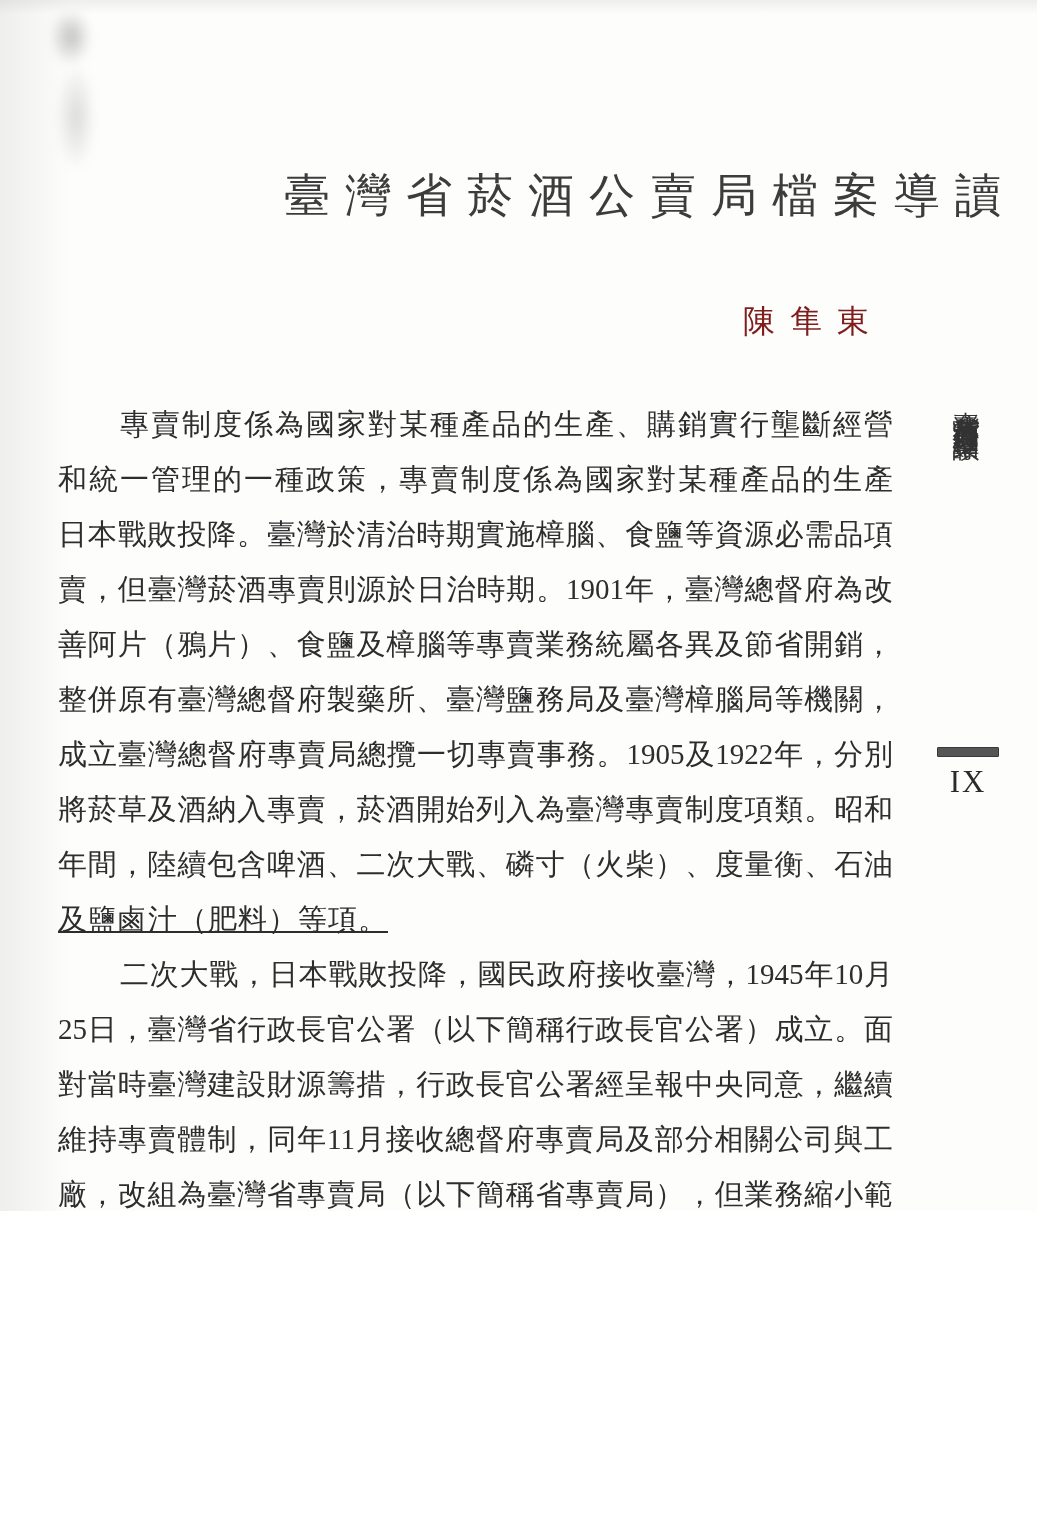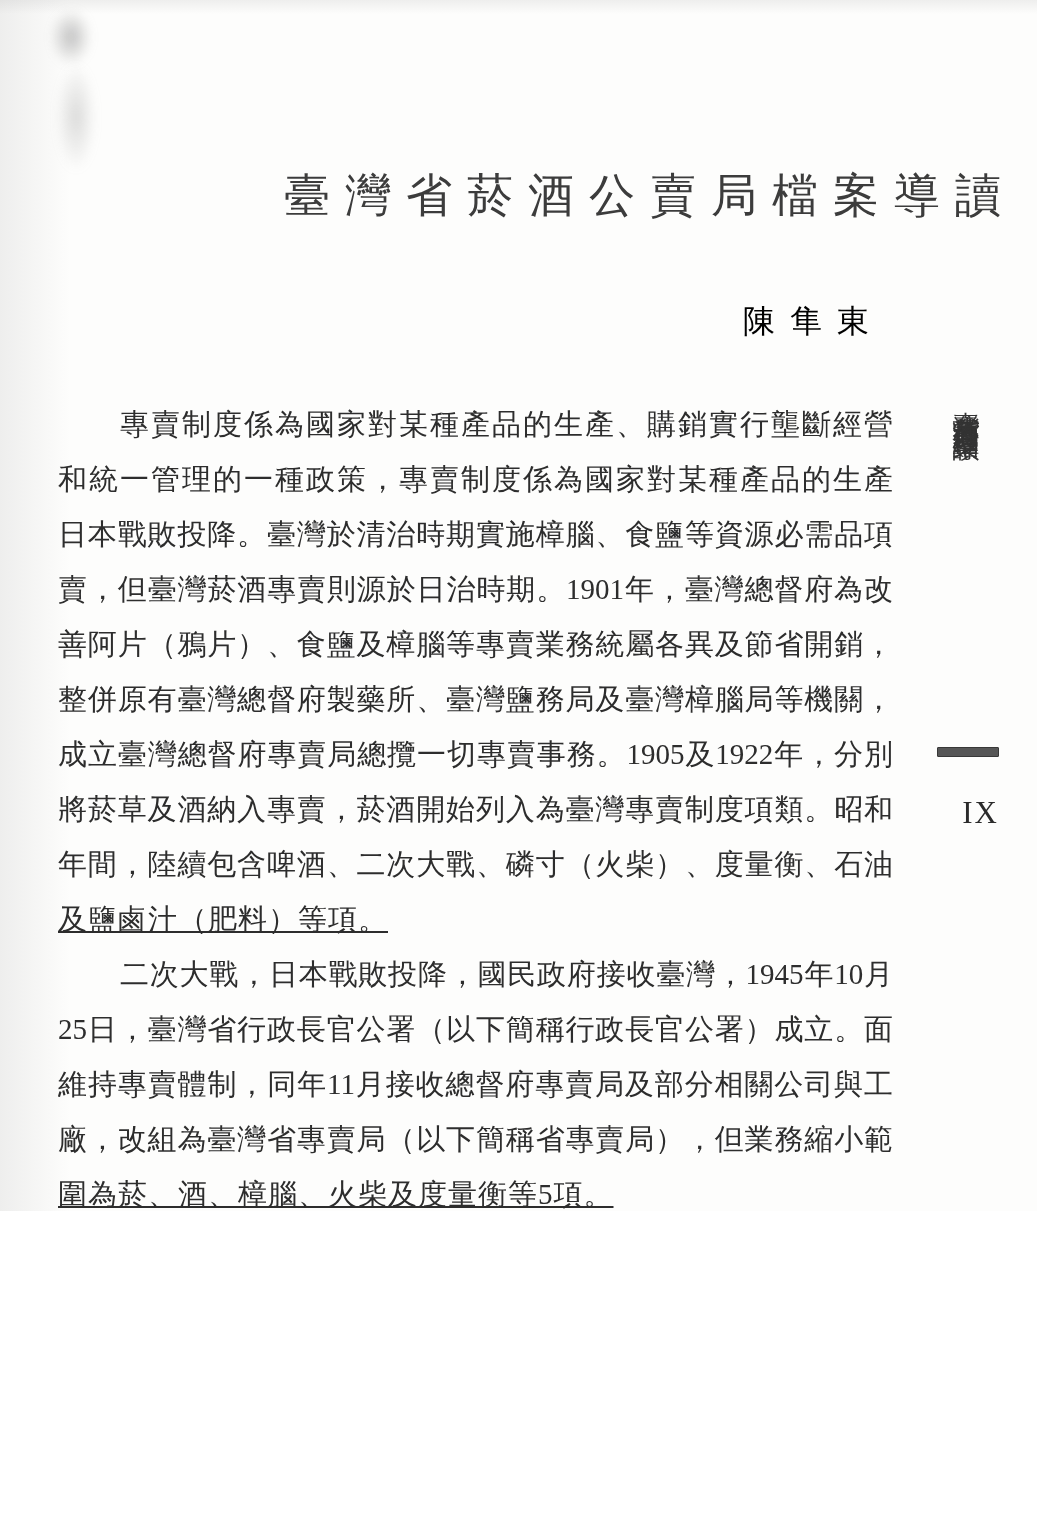--- a/index.html
+++ b/index.html
@@ -53,21 +53,21 @@
     color: #3c3c3c;
   }
   .author {
     position: absolute;
     left: 58px;
     top: 300px;
     width: 826px;
     text-align: right;
     font-size: 32px;
     letter-spacing: 15px;
-    color: #000000;
+    color: #7f1d1d;
   }
 
   .body-text {
     position: absolute;
     left: 58px;
     top: 397px;
     width: 835px;
     font-size: 29px;
     line-height: 55px;
     color: #2d2d2d;
@@ -106,26 +106,25 @@
     height: 8px;
     background: #565656;
     border: 1px solid #383838;
     border-radius: 1px;
   }
   .page-number {
     position: absolute;
     left: 937px;
     top: 764px;
     width: 62px;
-    text-align: right;
+    text-align: center;
     font-size: 31px;
     letter-spacing: 2px;
     color: #2b2b2b;
     font-family: "Liberation Serif", "DejaVu Serif", serif;
-    margin-top: 31px;
   }
 </style>
 </head>
 <body>
 
 <div class="page">
 
   <div class="left-shade"></div>
   <div class="top-shade"></div>
   <div class="smudge smudge-a"></div>
@@ -144,20 +143,21 @@
       <div class="line">善阿片（鴉片）、食鹽及樟腦等專賣業務統屬各異及節省開銷，</div>
       <div class="line">整併原有臺灣總督府製藥所、臺灣鹽務局及臺灣樟腦局等機關，</div>
       <div class="line">成立臺灣總督府專賣局總攬一切專賣事務。1905及1922年，分別</div>
       <div class="line">將菸草及酒納入專賣，菸酒開始列入為臺灣專賣制度項類。昭和</div>
       <div class="line">年間，陸續包含啤酒、二次大戰、磷寸（火柴）、度量衡、石油</div>
       <div class="line no-just">及鹽鹵汁（肥料）等項。</div>
     </div>
     <div class="para">
       <div class="line indent">二次大戰，日本戰敗投降，國民政府接收臺灣，1945年10月</div>
       <div class="line">25日，臺灣省行政長官公署（以下簡稱行政長官公署）成立。面</div>
+      <div class="line">對當時臺灣建設財源籌措，行政長官公署經呈報中央同意，繼續</div>
       <div class="line">維持專賣體制，同年11月接收總督府專賣局及部分相關公司與工</div>
       <div class="line">廠，改組為臺灣省專賣局（以下簡稱省專賣局），但業務縮小範</div>
       <div class="line no-just">圍為菸、酒、樟腦、火柴及度量衡等5項。</div>
     </div>
   </div>
 
   <div class="sidebar-title">臺灣省菸酒公賣局檔案導讀</div>
   <div class="sidebar-bar"></div>
   <div class="page-number">IX</div>
 

